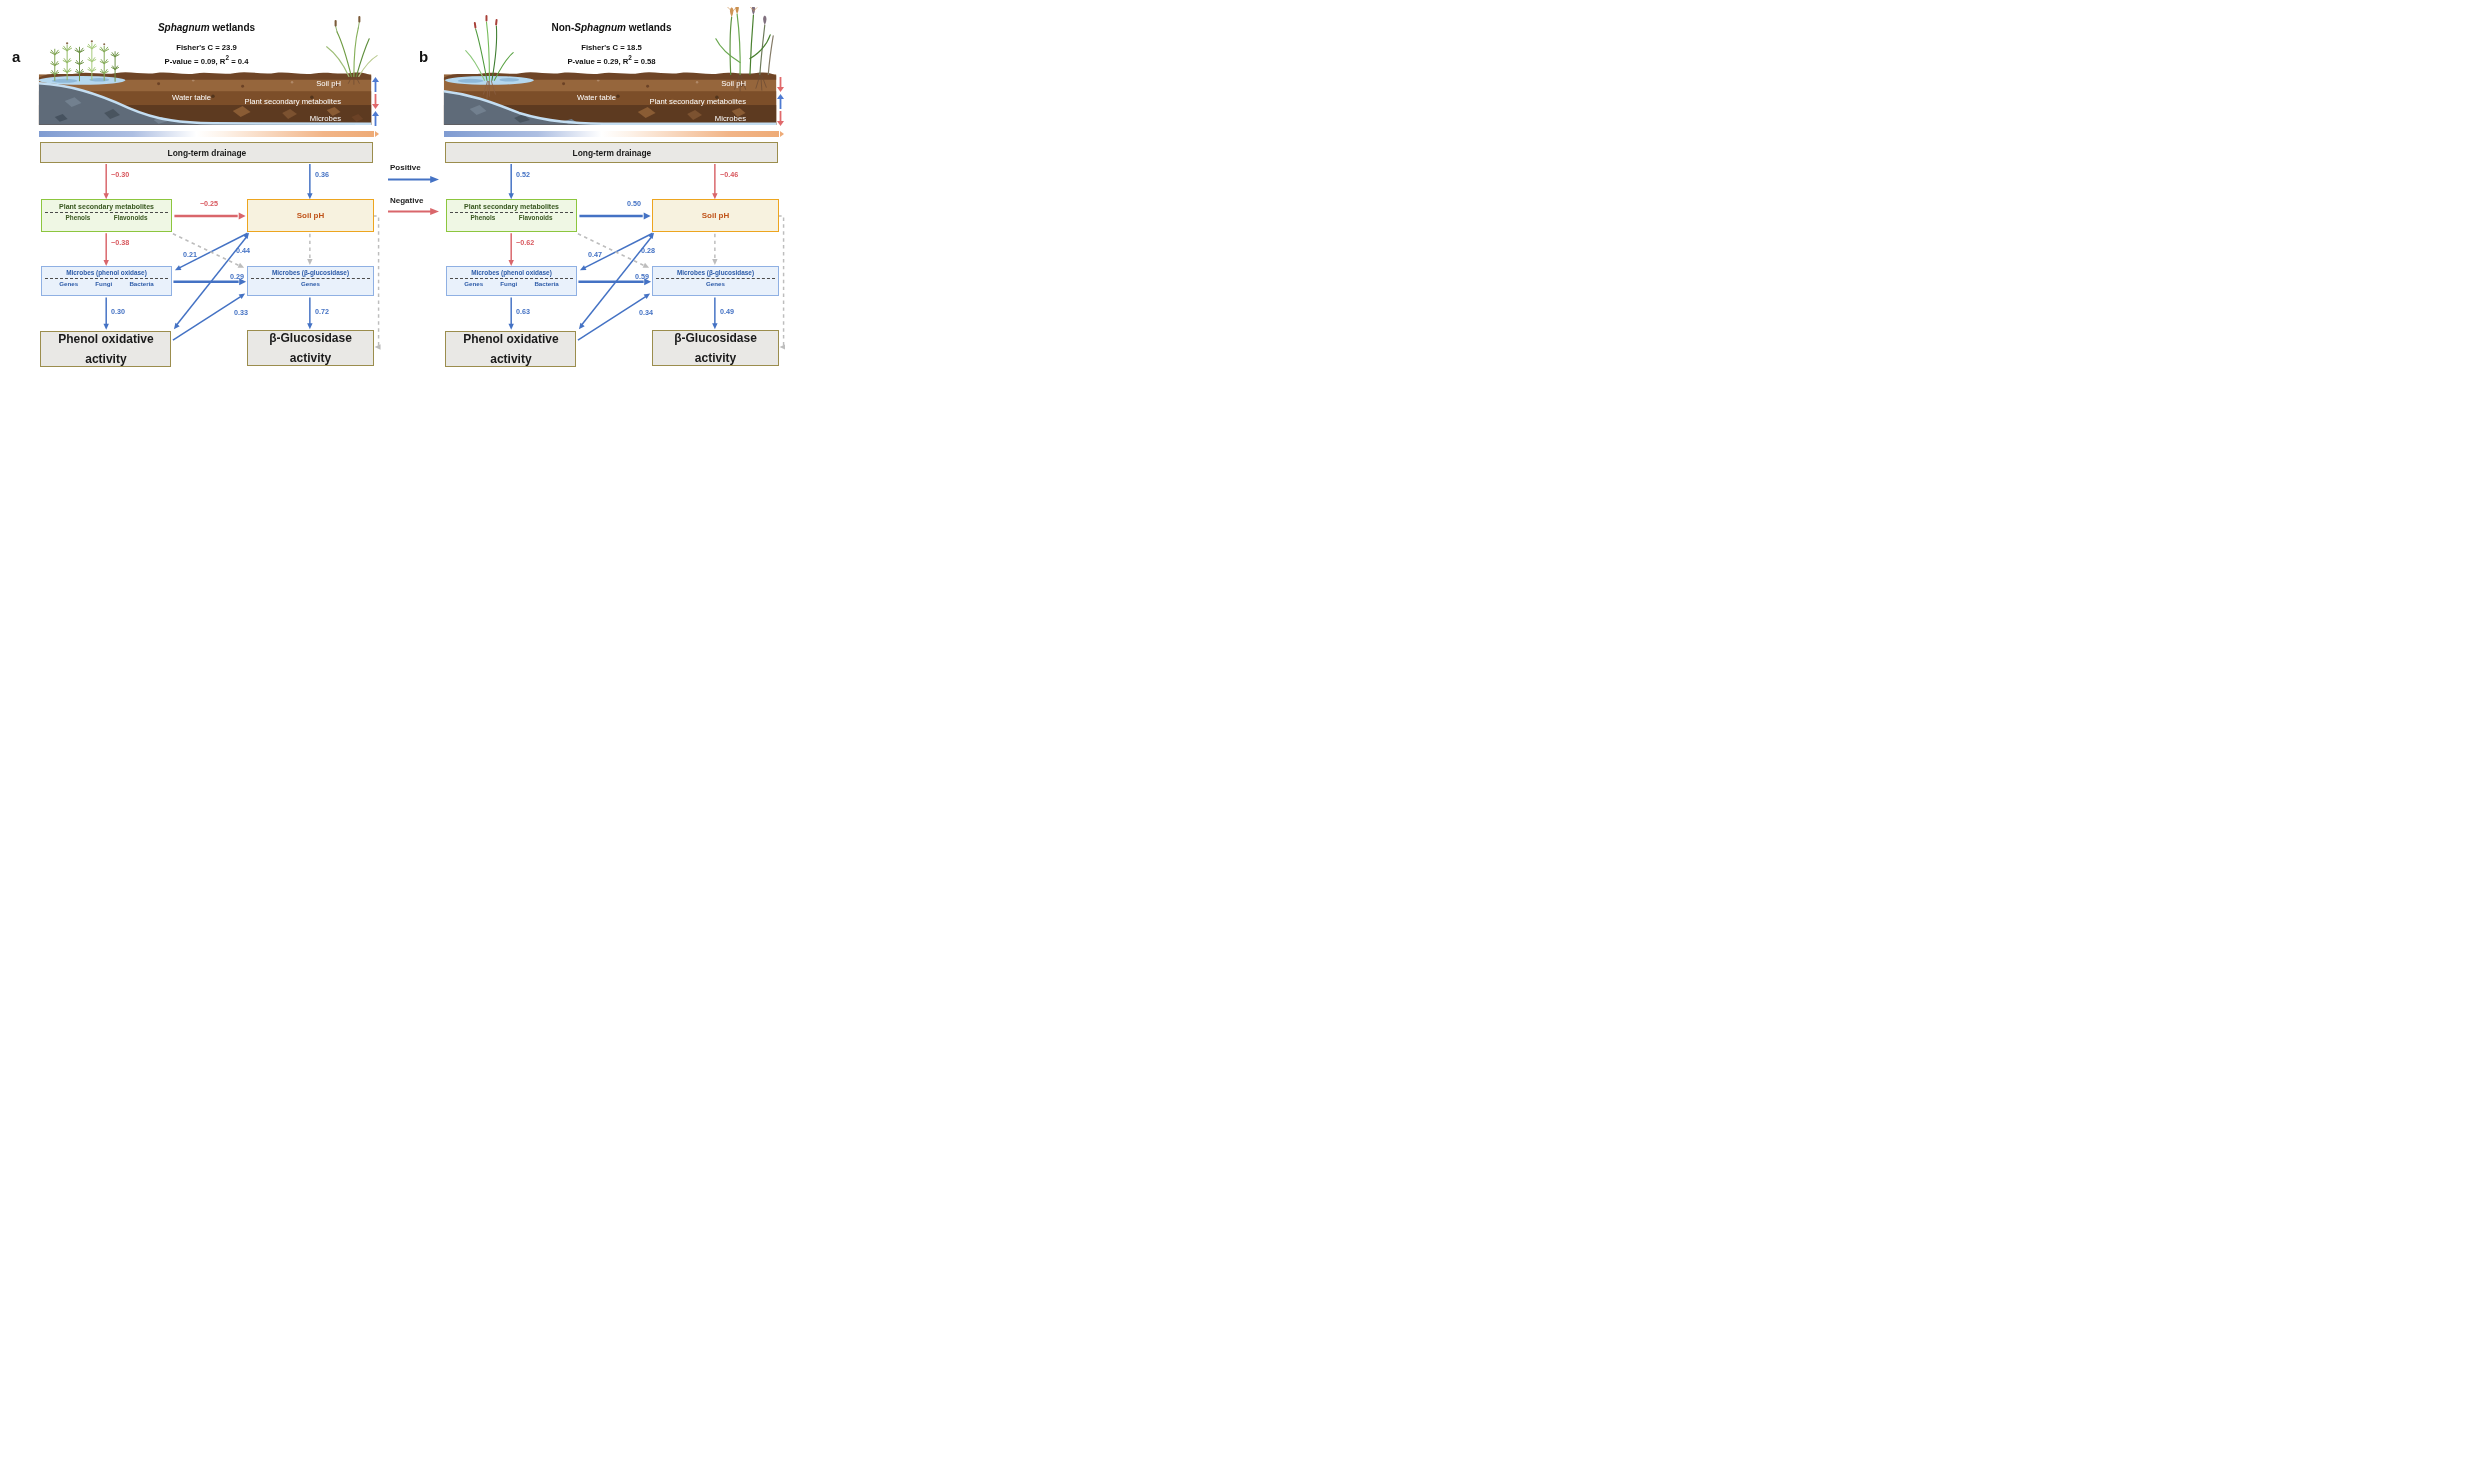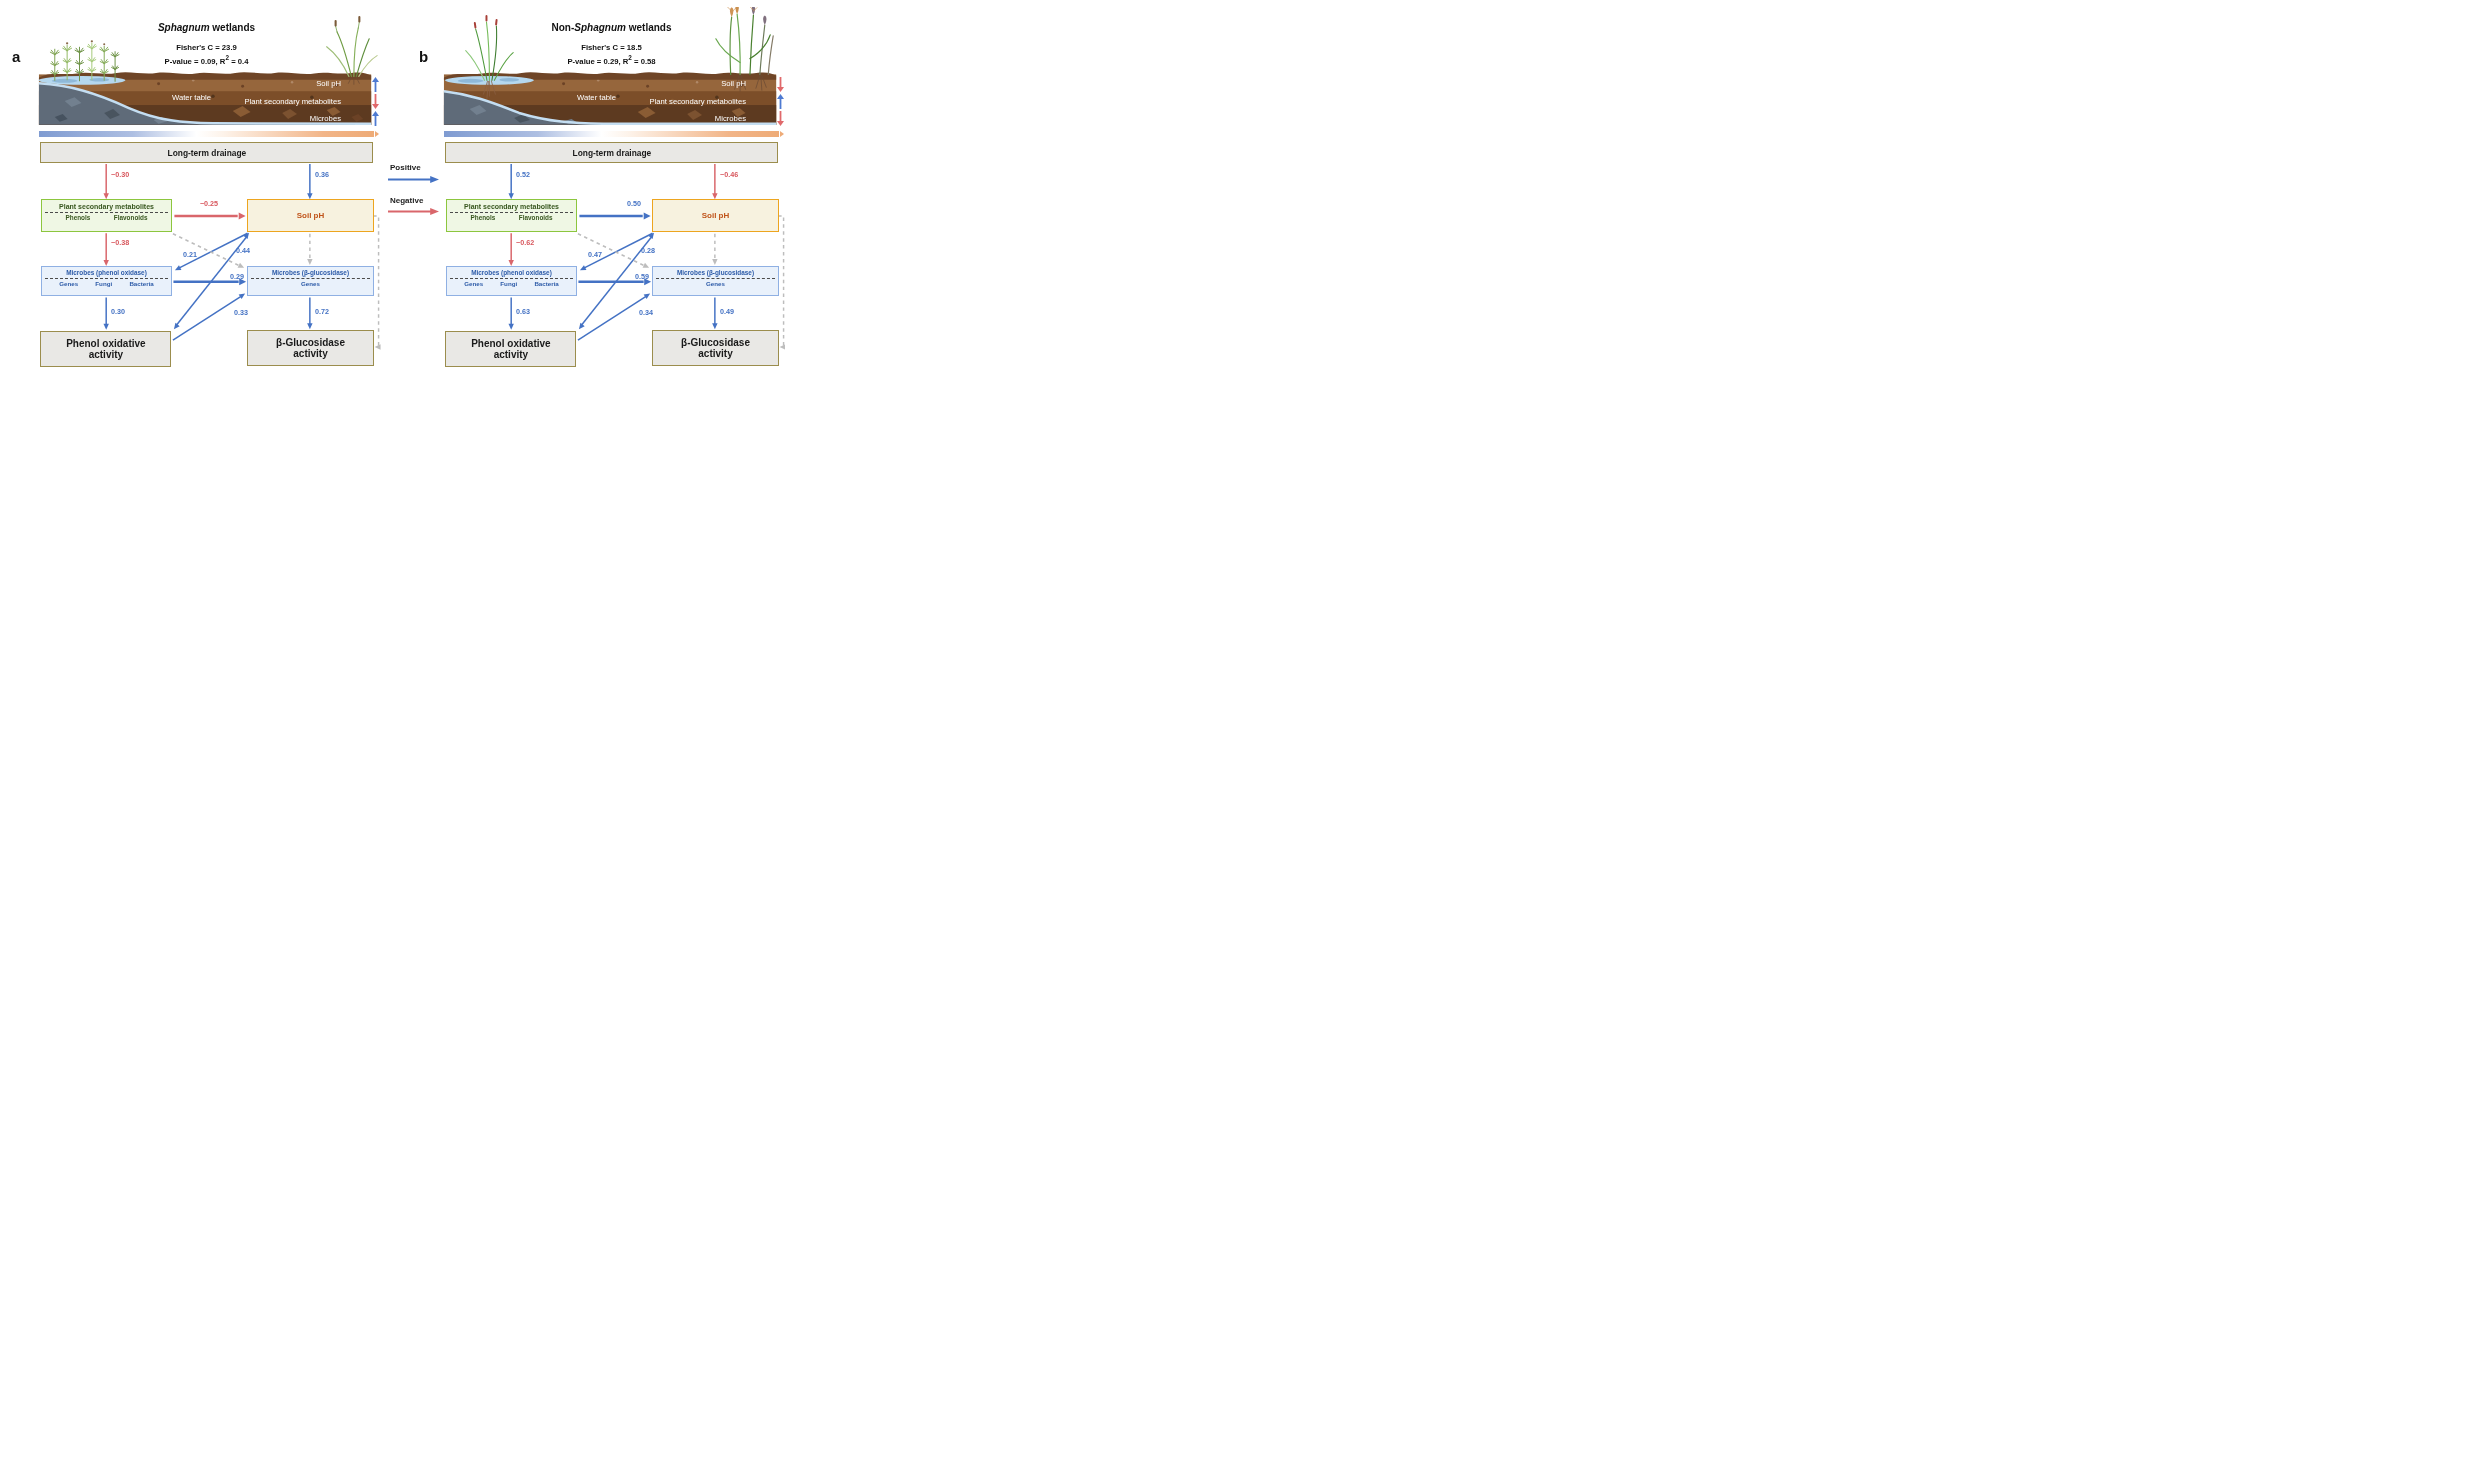--- a/index.html
+++ b/index.html
@@ -34,21 +34,21 @@
   .box-blue{background:#e9f1fb;border:1.2px solid #8fb0e3;color:#2d5ba8;}
   .b-ltd{left:5.4px;top:142px;width:333px;height:21px;display:flex;align-items:center;justify-content:center;
          font-size:8.4px;font-weight:700;color:#1a1a1a;}
   .b-psm{left:6px;top:199px;width:131px;height:33px;}
   .b-ph{left:212px;top:199px;width:127px;height:33px;display:flex;align-items:center;justify-content:center;
         font-size:8px;font-weight:700;color:#c0541a;}
   .b-mpo{left:6px;top:266px;width:131px;height:30px;}
   .b-mbg{left:212px;top:266px;width:127px;height:30px;}
   .b-poa{left:5.4px;top:331px;width:131px;height:36px;}
   .b-bga{left:212px;top:330px;width:127px;height:36px;}
-  .b-act{display:flex;flex-direction:column;justify-content:center;font-size:10px;font-weight:700;color:#1a1a1a;}
+  .b-act{display:flex;flex-direction:column;justify-content:space-between;font-size:12px;font-weight:700;color:#1a1a1a;}
   .latent-title{font-size:7px;font-weight:700;padding-top:2.5px;}
   .mic-title{font-size:6.4px;font-weight:700;padding-top:2px;}
   .divider{border-top:1px dashed #4a4a4a;margin:2px 3px 1px 3px;}
   .subrow{display:flex;justify-content:space-evenly;font-weight:700;}
   .psm-sub{font-size:6.4px;}
   .mic-sub{font-size:6.2px;}
   .arrows{position:absolute;left:0;top:139px;width:351px;height:232px;z-index:2;pointer-events:none;}
   .arrows g[data-sign="pos"] .shaft{stroke:#4472c4;}
   .arrows g[data-sign="pos"] .head{fill:#4472c4;}
   .arrows g[data-sign="neg"] .shaft{stroke:#d9666b;}

